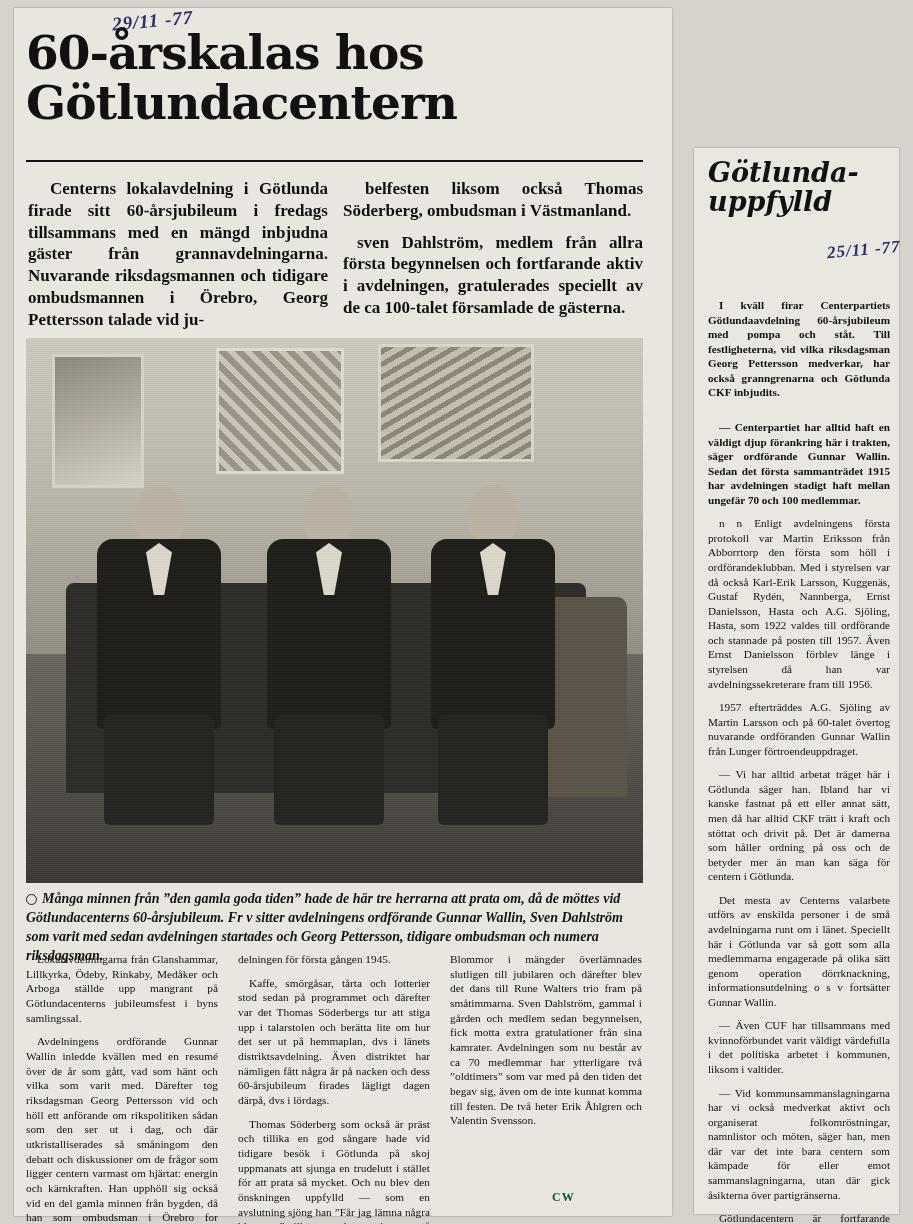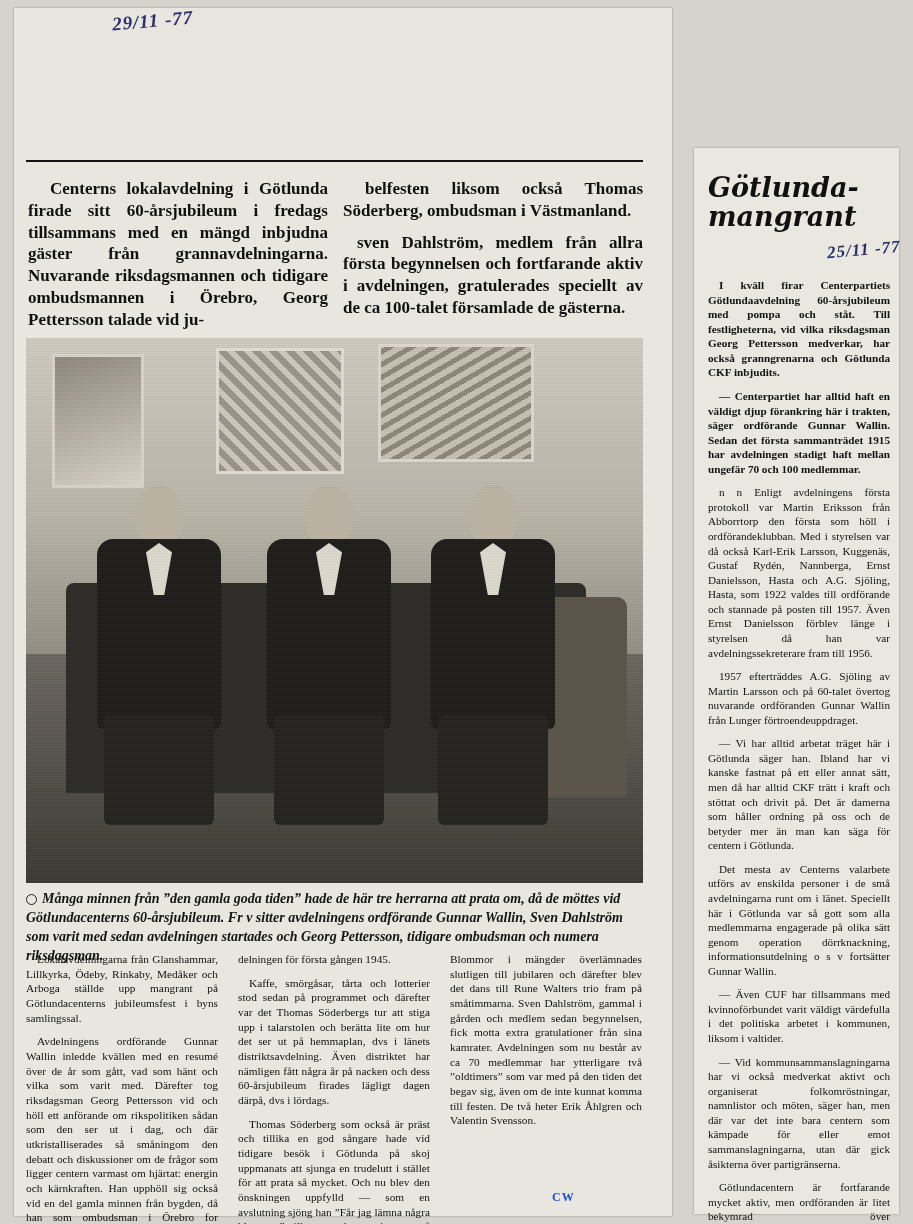--- a/index.html
+++ b/index.html
@@ -198,63 +198,67 @@
   .c3 { left: 424px; }
   .col p { margin: 0 0 9px 0; text-indent: 11px; }
   .col p.noind { text-indent: 0; }
   .sign {
     position: absolute;
     left: 552px;
     top: 1190px;
     font-weight: bold;
     font-size: 12px;
     letter-spacing: 1px;
-    color: #1d4ed8;
+    color: #14532d;
   }
   
   .side-head {
     position: absolute;
     left: 708px;
-    top: 173px;
+    top: 158px;
     width: 180px;
     font-family: "DejaVu Serif", serif;
     font-weight: bold;
     font-style: italic;
     font-size: 27px;
     line-height: 1.08;
     color: #111;
   }
   .side-body {
     position: absolute;
     left: 708px;
     top: 278px;
     width: 182px;
     font-size: 11.2px;
     line-height: 1.3;
     text-align: justify;
     color: #121212;
   }
   .side-body p { margin: 0 0 9px 0; text-indent: 11px; }
-  .side-body p.b { font-weight: bold; }
+  .side-body p.b { font-weight: bold; margin-top: 20px; }
   .rule-top {
     position: absolute; left: 26px; top: 160px; width: 617px; height: 2px;
     background: #111;
   }
 </style>
 </head>
 <body>
 
 <div class="page">
 
   <div class="clip-main"></div>
   <div class="clip-side"></div>
 
   <div class="handdate hd-main">29/11 -77</div>
   <div class="handdate hd-side">25/11 -77</div>
 
+  <div class="headline">
+    <span>60-årskalas hos</span>
+    <span class="l2">Götlundacentern</span>
+  </div>
 
   <div class="rule-top"></div>
 
   <div class="lead lead-a">
     <p class="first">Centerns lokalavdelning i Götlunda firade sitt 60-årsjubileum i fredags tillsammans med en mängd inbjudna gäster från grannavdelningarna. Nuvarande riksdagsmannen och tidigare ombudsmannen i Örebro, Georg Pettersson talade vid ju-</p>
   </div>
   <div class="lead lead-b">
     <p class="first">belfesten liksom också Thomas Söderberg, ombudsman i Västmanland.</p>
     <p>sven Dahlström, medlem från allra första begynnelsen och fortfarande aktiv i avdelningen, gratulerades speciellt av de ca 100-talet församlade de gästerna.</p>
   </div>
@@ -304,21 +308,21 @@
     </div>
     <div class="col c3">
       <p class="noind">Blommor i mängder överlämnades slutligen till jubilaren och därefter blev det dans till Rune Walters trio fram på småtimmarna. Sven Dahlström, gammal i gården och medlem sedan begynnelsen, fick motta extra gratulationer från sina kamrater. Avdelningen som nu består av ca 70 medlemmar har ytterligare två ”oldtimers” som var med på den tiden det begav sig, även om de inte kunnat komma till festen. De två heter Erik Åhlgren och Valentin Svensson.</p>
     </div>
   </div>
 
   <div class="sign">CW</div>
 
   <div class="side-head">
     <div>Götlunda-</div>
-    <div>mangrant</div>
+    <div>uppfylld</div>
   </div>
 
   <div class="side-body">
     <p class="b">I kväll firar Centerpartiets Götlundaavdelning 60-årsjubileum med pompa och ståt. Till festligheterna, vid vilka riksdagsman Georg Pettersson medverkar, har också granngrenarna och Götlunda CKF inbjudits.</p>
     <p class="b">— Centerpartiet har alltid haft en väldigt djup förankring här i trakten, säger ordförande Gunnar Wallin. Sedan det första sammanträdet 1915 har avdelningen stadigt haft mellan ungefär 70 och 100 medlemmar.</p>
     <p>n n Enligt avdelningens första protokoll var Martin Eriksson från Abborrtorp den första som höll i ordförandeklubban. Med i styrelsen var då också Karl-Erik Larsson, Kuggenäs, Gustaf Rydén, Nannberga, Ernst Danielsson, Hasta och A.G. Sjöling, Hasta, som 1922 valdes till ordförande och stannade på posten till 1957. Även Ernst Danielsson förblev länge i styrelsen då han var avdelningssekreterare fram till 1956.</p>
     <p>1957 efterträddes A.G. Sjöling av Martin Larsson och på 60-talet övertog nuvarande ordföranden Gunnar Wallin från Lunger förtroendeuppdraget.</p>
     <p>— Vi har alltid arbetat träget här i Götlunda säger han. Ibland har vi kanske fastnat på ett eller annat sätt, men då har alltid CKF trätt i kraft och stöttat och drivit på. Det är damerna som håller ordning på oss och de betyder mer än man kan säga för centern i Götlunda.</p>
     <p>Det mesta av Centerns valarbete utförs av enskilda personer i de små avdelningarna runt om i länet. Speciellt här i Götlunda var så gott som alla medlemmarna engagerade på olika sätt genom operation dörrknackning, informationsutdelning o s v fortsätter Gunnar Wallin.</p>
     <p>— Även CUF har tillsammans med kvinnoförbundet varit väldigt värdefulla i det politiska arbetet i kommunen, liksom i valtider.</p>

